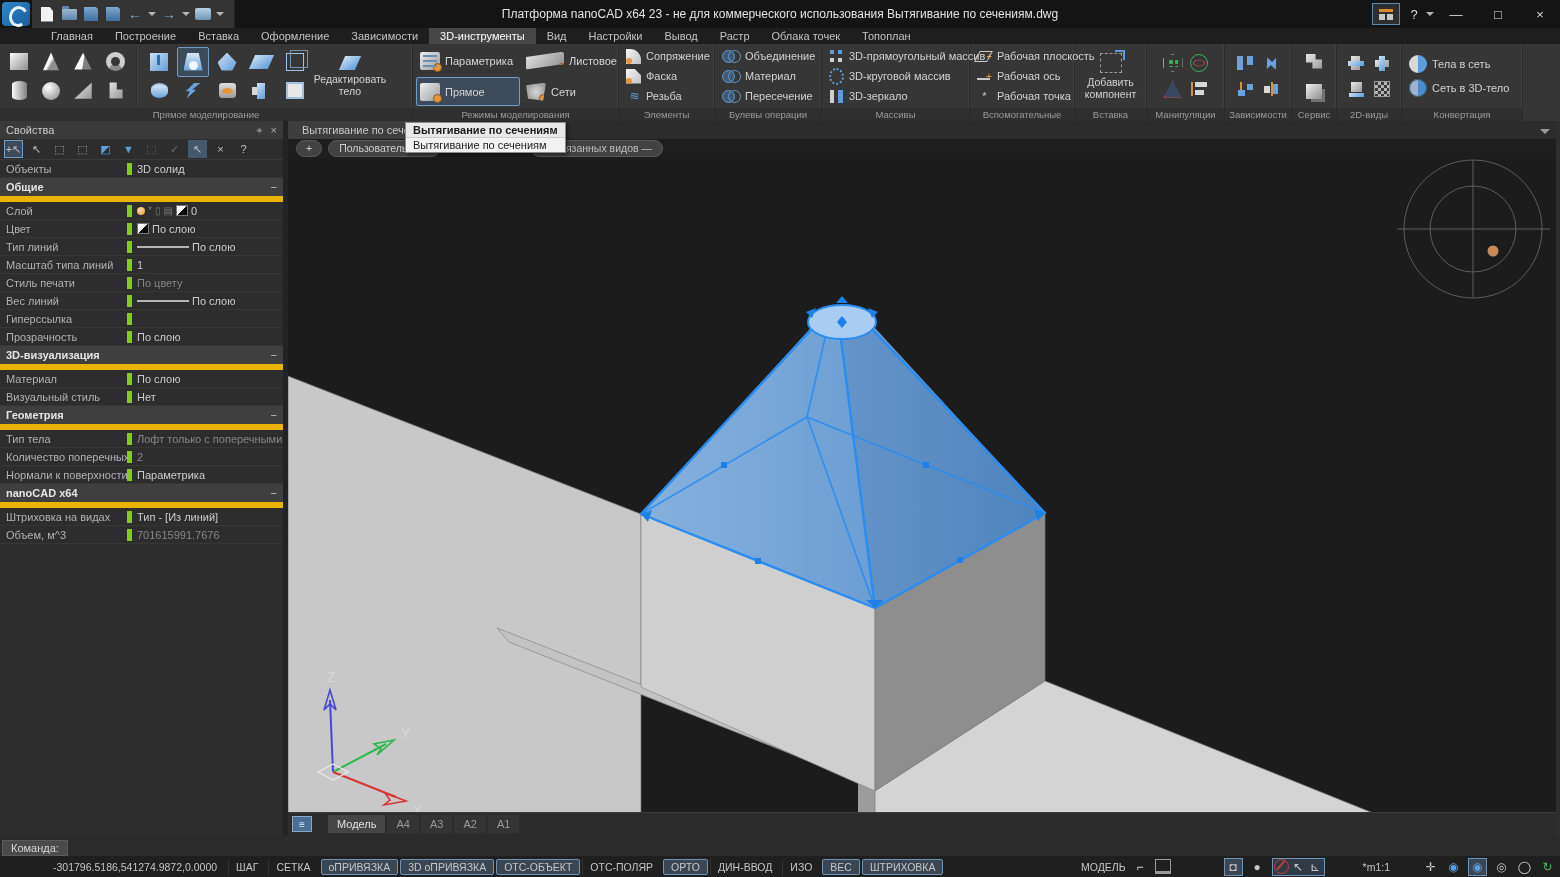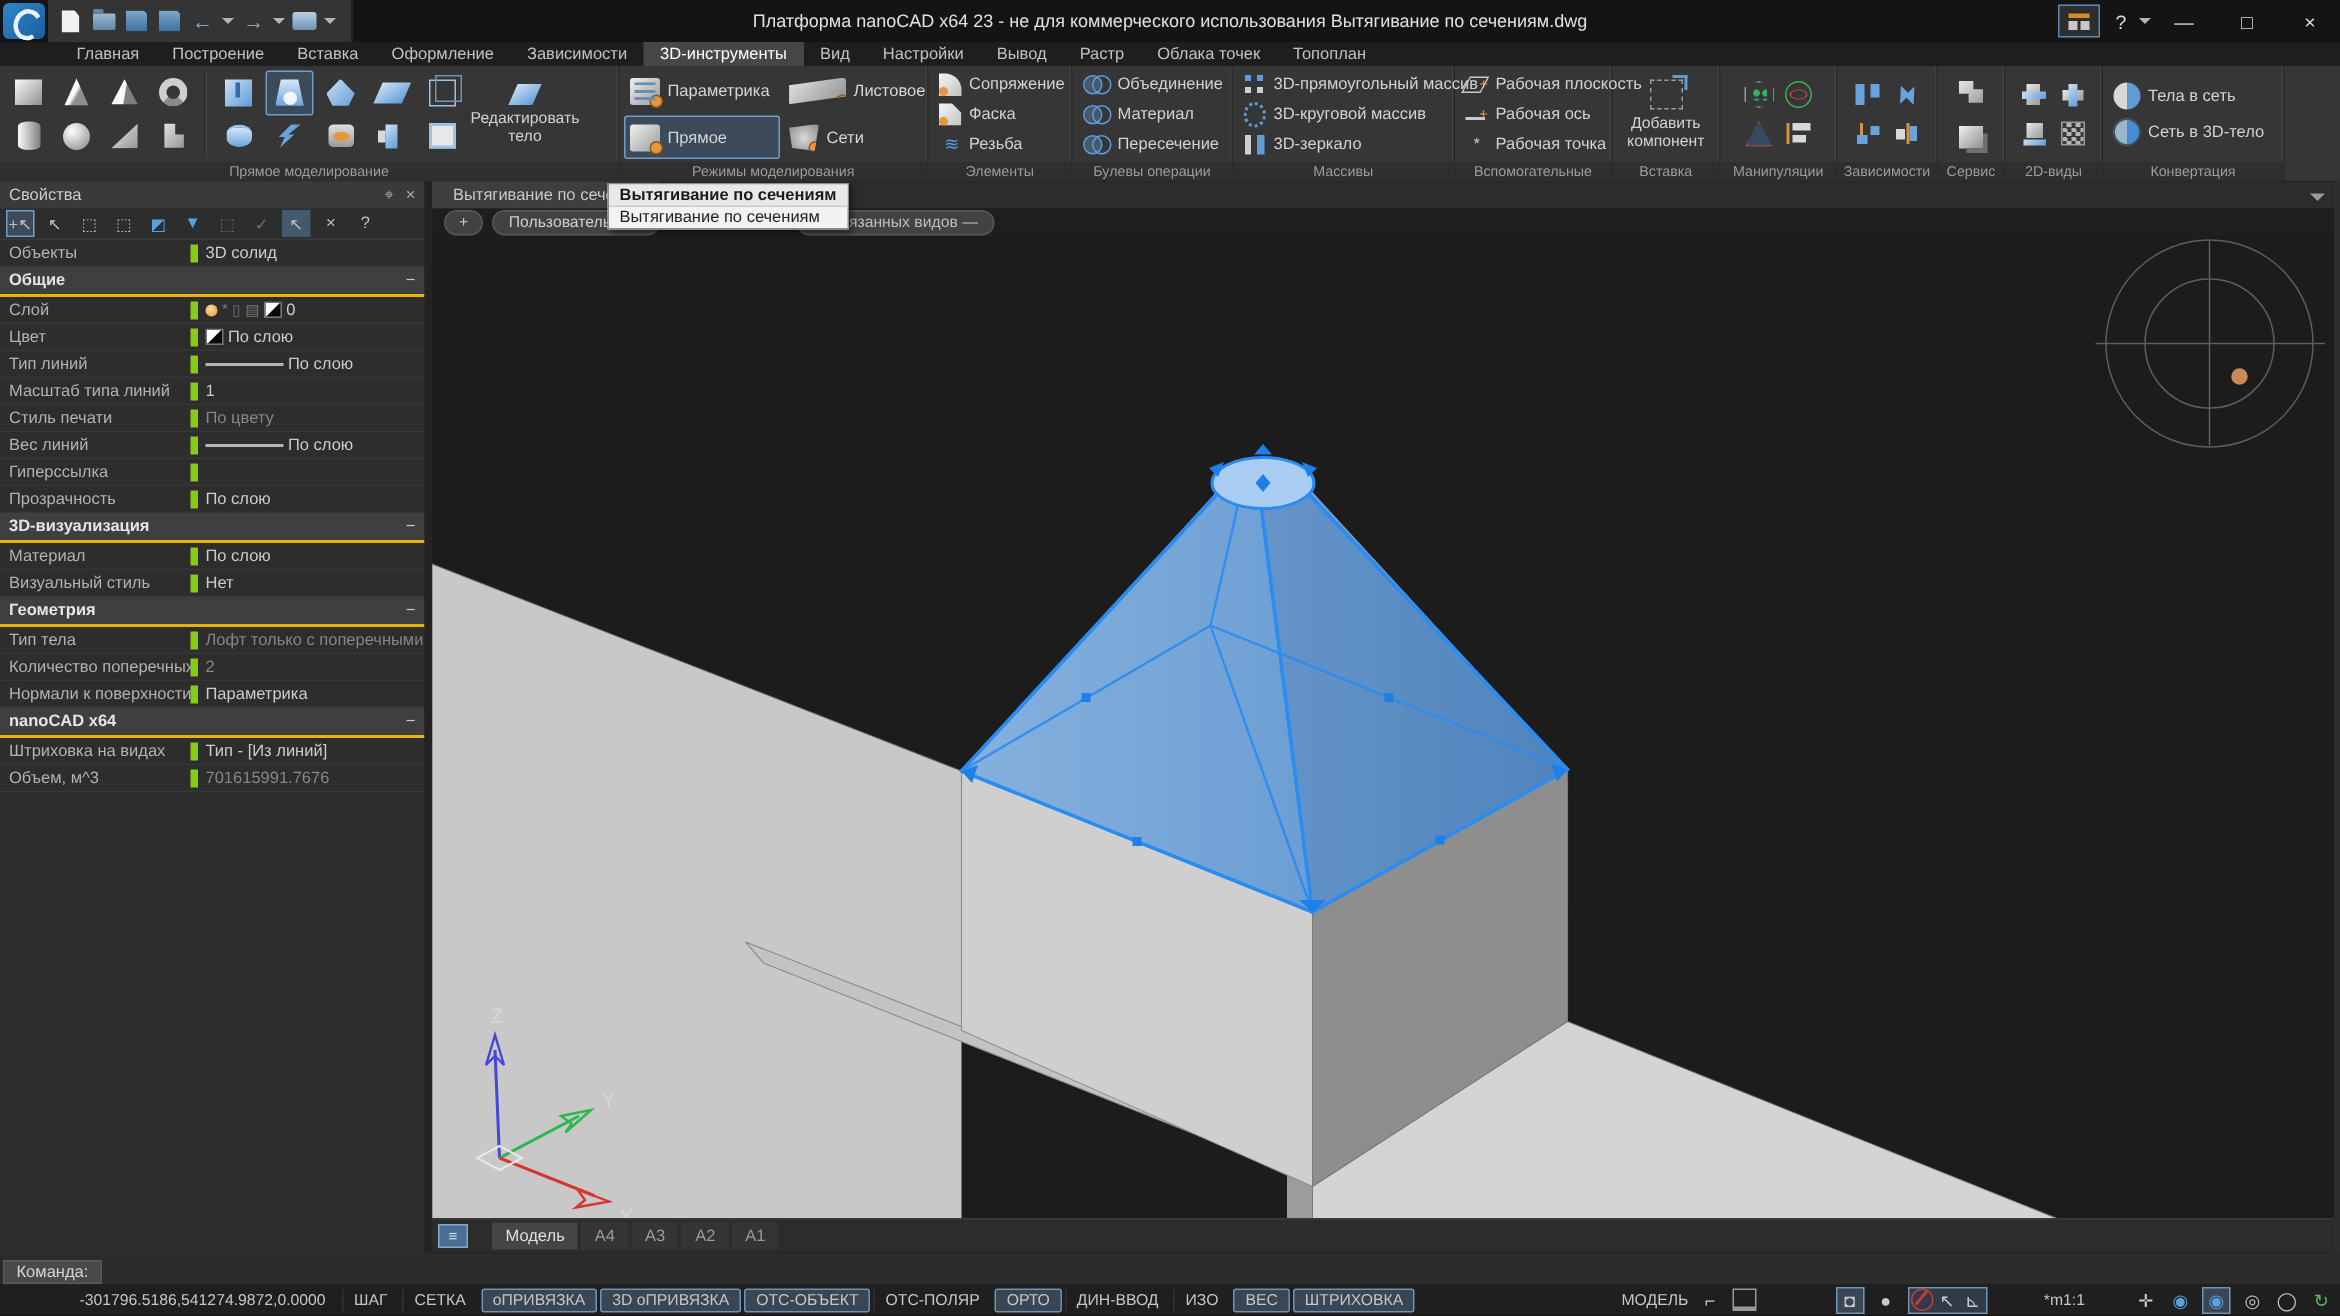--- a/index.html
+++ b/index.html
@@ -124,21 +124,21 @@
   #main{left:0;top:121px;width:1560px;height:714px;background:#262626;display:flex;}
   #propspanel{width:283px;background:#2d2d2d;display:flex;flex-direction:column;}
   #phead{height:18px;background:#3a3a3a;display:flex;align-items:center;font-size:11px;color:#cccccc;padding:0 6px;}
   #phead .hicons{margin-left:auto;display:flex;gap:8px;color:#aaaaaa;font-size:11px;}
   #ptoolbar{height:20px;display:flex;align-items:center;gap:4px;padding:0 4px;border-bottom:1px solid #3a3a3a;font-size:11px;}
   .picon{width:17px;height:16px;display:flex;align-items:center;justify-content:center;color:#c0c0c0;border:1px solid transparent;}
   .picon.blue{color:#5aa0dc;}
   .picon.dim{color:#6f6f6f;}
   .picon.activebx{background:#3c4a5a;border-color:#6f9cc9;}
   .picon.hl{background:#44596e;}
-  .psec{height:18px;background:#3f3f3f;color:#e5e5e5;font-weight:bold;font-size:11px;display:flex;align-items:center;padding:0 6px;border-bottom:2px solid #eab308;}
+  .psec{height:18px;background:#3f3f3f;color:#e5e5e5;font-weight:bold;font-size:11px;display:flex;align-items:center;padding:0 6px;border-bottom:6px solid #eab308;}
   .psec .min{margin-left:auto;font-weight:normal;color:#cccccc;}
   .prow{display:flex;height:17px;align-items:center;font-size:11px;border-bottom:1px solid #363636;color:#b2b2b2;}
   .prow .k{width:121px;padding-left:6px;white-space:nowrap;overflow:hidden;border-right:5px solid #84cc16;}
   .prow .v{flex:1;padding-left:5px;color:#cccccc;display:flex;align-items:center;gap:3px;white-space:nowrap;overflow:hidden;}
   .prow .v.muted{color:#868686;}
   .swatch{width:10px;height:9px;background:linear-gradient(135deg,#ffffff 48%,#0a0a0a 52%);border:1px solid #777;flex:0 0 auto;}
   .lineseg{width:52px;border-top:2px solid #b5b5b5;flex:0 0 auto;}
   .bulb{width:8px;height:8px;border-radius:50%;background:radial-gradient(circle at 40% 35%,#ffd9a0,#e8953c);flex:0 0 auto;}
   .gicon{color:#787878;font-size:10px;}
   #pfill{flex:1;background:#2d2d2d;}

